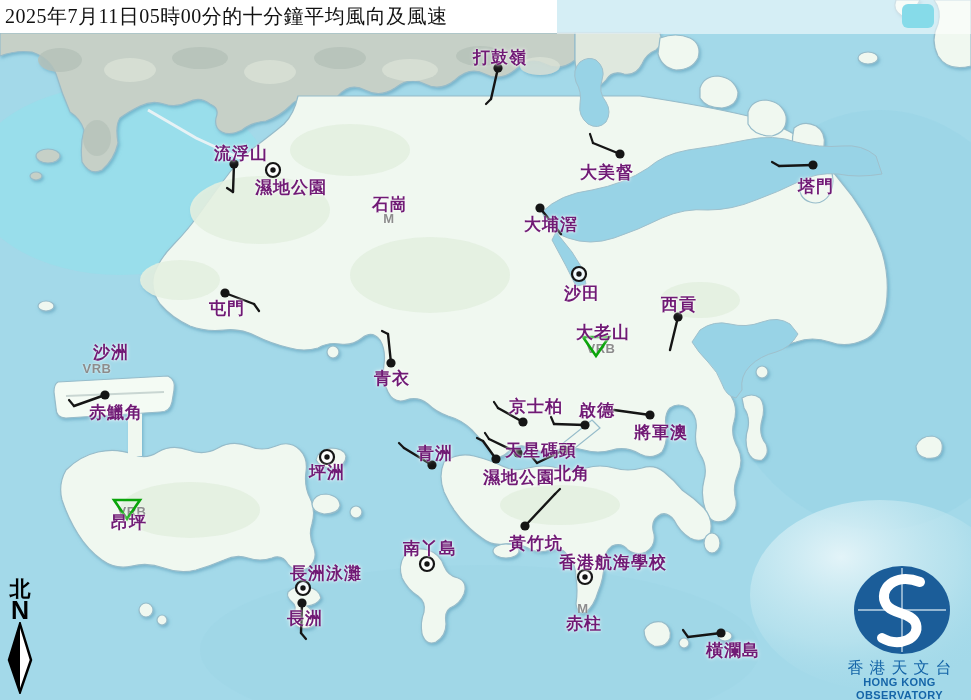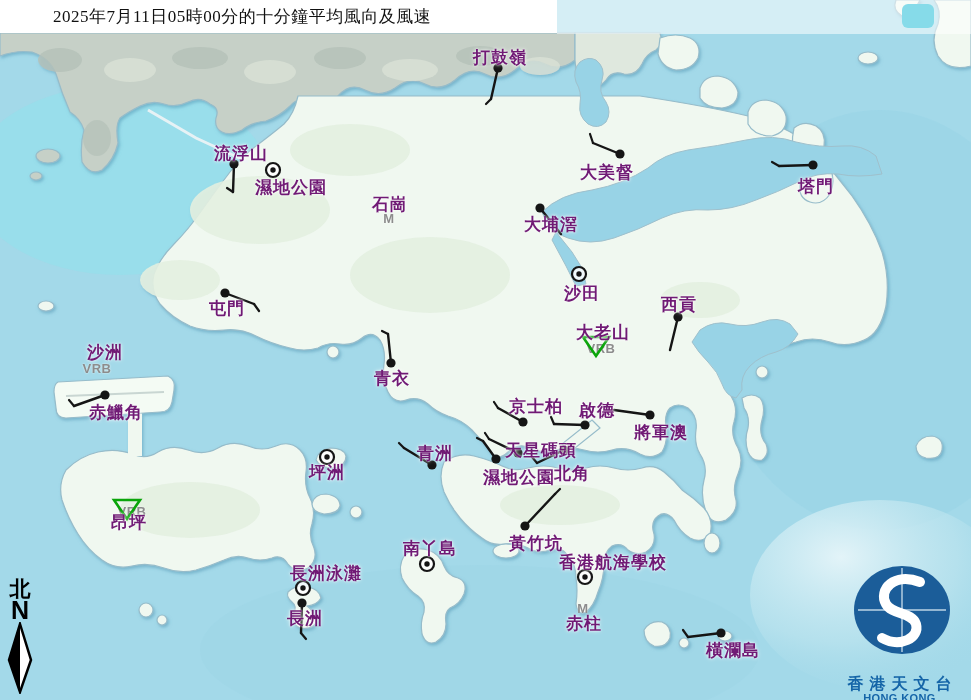--- a/index.html
+++ b/index.html
@@ -10,26 +10,26 @@
   #sub-layer{position:absolute;left:0;top:0;width:100%;height:100%;z-index:10;pointer-events:none;}
   #label-layer{position:absolute;left:0;top:0;width:100%;height:100%;z-index:30;pointer-events:none;}
   .station-label{position:absolute;transform:translate(-50%,-50%);color:#701a75;
     font-size:17px;font-weight:600;letter-spacing:1px;white-space:nowrap;line-height:1;
     text-shadow:0 0 2px rgba(255,255,255,.95),0 0 4px rgba(255,255,255,.8);}
   .station-sub{position:absolute;transform:translate(-50%,-50%);color:#8c8c8c;
     font-family:"Liberation Sans","DejaVu Sans",sans-serif;font-size:13px;font-weight:bold;
     letter-spacing:.5px;white-space:nowrap;line-height:1;text-shadow:0 0 2px rgba(255,255,255,.9);}
   .title-bar{position:absolute;left:0;top:0;width:557px;height:33px;background:#ffffff;
     z-index:40;display:flex;align-items:center;}
-  .title-bar span{font-size:17px;color:#111;letter-spacing:.5px;padding-left:5px;white-space:nowrap;margin-left:48px;}
+  .title-bar span{font-size:20px;color:#111;letter-spacing:.5px;padding-left:5px;white-space:nowrap;}
   #north{position:absolute;left:2px;top:578px;width:36px;z-index:35;text-align:center;color:#000;}
   #north .hanzi{display:block;font-size:21px;font-weight:700;line-height:22px;}
   #north .letter{display:block;font-family:"Liberation Sans",sans-serif;font-size:25px;font-weight:800;line-height:24px;margin-top:-2px;}
   #logo{position:absolute;left:828px;top:560px;width:143px;height:140px;z-index:25;text-align:center;}
-  #logo .zh{color:#1565a8;font-size:16px;font-weight:700;letter-spacing:6px;line-height:16px;margin-top:16px;padding-left:6px;}
+  #logo .zh{color:#1565a8;font-size:16px;font-weight:400;letter-spacing:6px;line-height:16px;margin-top:0;padding-left:6px;}
   #logo .en{color:#1565a8;font-family:"Liberation Sans",sans-serif;font-size:11px;font-weight:700;
     letter-spacing:.4px;line-height:13px;}
 </style>
 </head>
 <body>
 
 <div id="stage">
 
   <svg id="map-base" width="971" height="700" viewBox="0 0 971 700">
     <defs>
@@ -256,21 +256,21 @@
       <div class="station-label" style="left: 241px; top: 153px;">流浮山</div>
       <div class="station-label" style="left: 291px; top: 187px;">濕地公園</div>
       <div class="station-label" style="left: 390px; top: 204px;">石崗</div>
       <div class="station-label" style="left: 607px; top: 172px;">大美督</div>
       <div class="station-label" style="left: 816px; top: 186px;">塔門</div>
       <div class="station-label" style="left: 551px; top: 224px;">大埔滘</div>
       <div class="station-label" style="left: 582px; top: 293px; text-align: center;">沙田</div>
       <div class="station-label" style="left: 679px; top: 304px;">西貢</div>
       <div class="station-label" style="left: 603px; top: 332px;">大老山</div>
       <div class="station-label" style="left: 227px; top: 308px;">屯門</div>
-      <div class="station-label" style="left: 105px; top: 352px;">沙洲</div>
+      <div class="station-label" style="left: 111px; top: 352px;">沙洲</div>
       <div class="station-label" style="left: 116px; top: 412px;">赤鱲角</div>
       <div class="station-label" style="left: 392px; top: 378px;">青衣</div>
       <div class="station-label" style="left: 536px; top: 406px;">京士柏</div>
       <div class="station-label" style="left: 597px; top: 410px;">啟德</div>
       <div class="station-label" style="left: 661px; top: 432px;">將軍澳</div>
       <div class="station-label" style="left: 541px; top: 438px; margin-top: 12px;">天星碼頭</div>
       <div class="station-label" style="left: 564px; top: 473px; margin-left: 8px;">北角</div>
       <div class="station-label" style="left: 519px; top: 477px;">濕地公園</div>
       <div class="station-label" style="left: 435px; top: 453px;">青洲</div>
       <div class="station-label" style="left: 327px; top: 472px;">坪洲</div>

